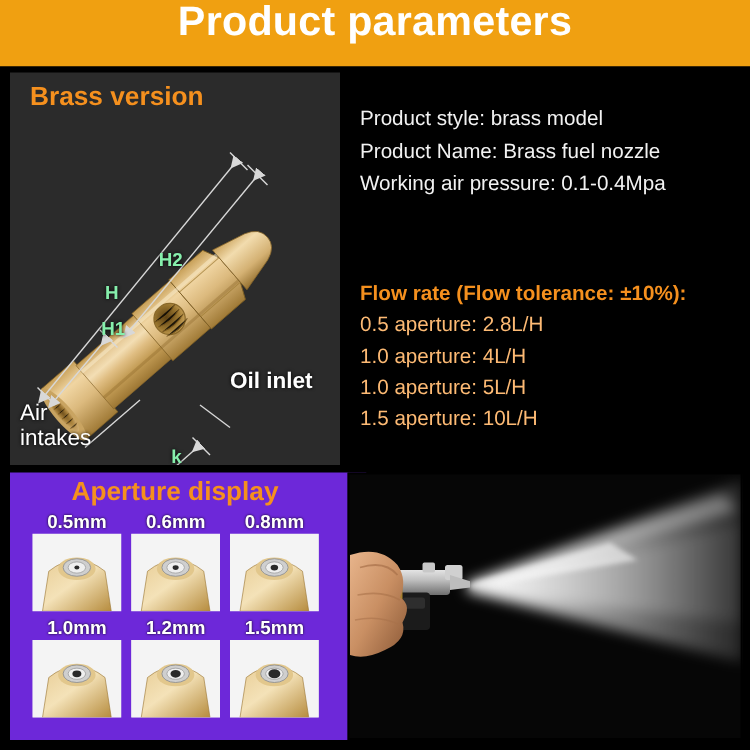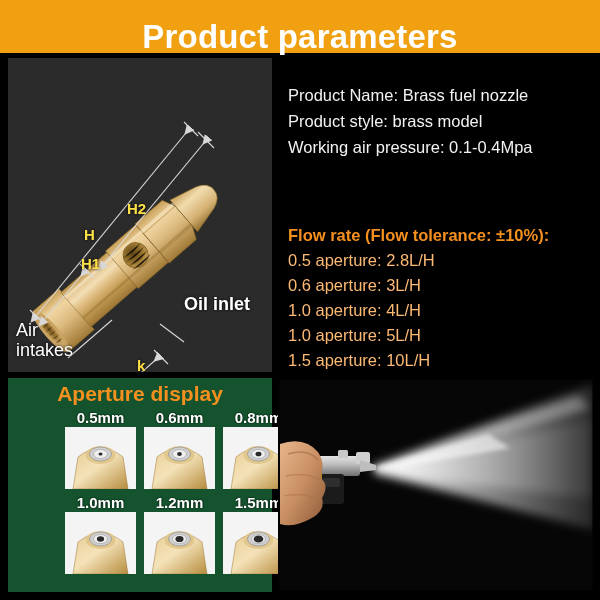--- a/index.html
+++ b/index.html
@@ -1,45 +1,45 @@
 <!DOCTYPE html>
 <html><head>
 <meta charset="utf-8">
 <style>
   html,body{margin:0;padding:0;background:#000;}
   body{width:600px;height:600px;font-family:"Liberation Sans",sans-serif;overflow:hidden;}
   .page{position:relative;width:600px;height:600px;background:#000;}
 
   
   .header{position:absolute;left:0;top:0;width:600px;height:53px;background:#F0A011;
-          display:flex;align-items:flex-end;justify-content:center;}
+          display:flex;align-items:flex-start;justify-content:center;}
   .header-title{color:#fff;font-size:33px;font-weight:bold;letter-spacing:.2px;
                 line-height:33px;}
 
   
   .panel-brass{position:absolute;left:8px;top:58px;width:264px;height:314px;background:#2b2b2b;}
-  .panel-aperture{position:absolute;left:8px;top:378px;width:264px;height:214px;background:#14532d;}
+  .panel-aperture{position:absolute;left:8px;top:378px;width:264px;height:214px;background:#6d28d9;padding-left:21px;}
   .panel-specs{position:absolute;left:276px;top:58px;width:318px;height:314px;background:#000;}
   .panel-photo{position:absolute;left:278px;top:378px;width:316px;height:214px;background:#050505;overflow:hidden;}
 
   .sec-title{color:#F5901E;font-weight:bold;}
   .brass-title{position:absolute;left:16px;top:8px;font-size:21px;}
   .ap-title{position:absolute;left:0;top:4px;width:264px;text-align:center;font-size:21px;}
 
   
   .nozzle-wrap{position:absolute;left:0;top:0;width:264px;height:314px;}
   .nozzle-wrap svg{position:absolute;left:0;top:0;}
-  .dim-label{position:absolute;color:#fde047;font-weight:bold;font-size:15px;
+  .dim-label{position:absolute;color:#86efac;font-weight:bold;font-size:15px;
              text-shadow:0 0 3px #000;}
   .lbl-plain{position:absolute;color:#fff;font-size:18px;text-shadow:0 0 3px #000;
              line-height:20px;}
 
   
   .ap-grid{position:absolute;left:18px;top:30px;width:230px;}
-  .ap-row{display:flex;gap:8px;margin-bottom:4px;margin-left:39px;}
+  .ap-row{display:flex;gap:8px;margin-bottom:4px;}
   .ap-cell{width:71px;}
   .ap-cap{color:#fff;font-size:15px;font-weight:bold;text-align:center;height:19px;
           line-height:19px;text-shadow:0 0 2px #000;}
   .ap-tile{width:71px;height:62px;background:#f2f2f2;overflow:hidden;position:relative;}
   .ap-tile svg{position:absolute;left:0;top:0;}
 
   
   .spec-list{position:absolute;left:12px;top:24px;width:300px;}
   .spec-line{color:#f2f2f2;font-size:16.5px;line-height:26px;white-space:nowrap;}
   .flow-block{position:absolute;left:12px;top:165px;width:306px;}
@@ -52,20 +52,21 @@
 </head>
 <body>
 
 <div class="page">
 
   <div class="header">
     <div class="header-title">Product parameters</div>
   </div>
 
   <div class="panel-brass">
+    <div class="sec-title brass-title">Brass version</div>
 
     <div class="nozzle-wrap">
       <svg width="264" height="314" viewBox="0 0 264 314">
         <defs>
           <linearGradient id="brassBody" x1="0" y1="0" x2="0" y2="1">
             <stop offset="0%" stop-color="#BE9449"></stop>
             <stop offset="14%" stop-color="#E3C590"></stop>
             <stop offset="33%" stop-color="#F3DEB4"></stop>
             <stop offset="50%" stop-color="#E0BE83"></stop>
             <stop offset="72%" stop-color="#C39C55"></stop>
@@ -259,29 +260,28 @@
               <ellipse cx="35.5" cy="27" rx="4.8" ry="3.6" fill="#2a2a2a"></ellipse>
             </svg>
           </div>
         </div>
       </div>
     </div>
   </div>
 
   <div class="panel-specs">
     <div class="spec-list">
+      <div class="spec-line">Product style: brass model</div>
       <div class="spec-line">Product Name: Brass fuel nozzle</div>
-      <div class="spec-line">Product style: brass model</div>
       <div class="spec-line">Working air pressure: 0.1-0.4Mpa</div>
     </div>
 
     <div class="flow-block">
       <div class="sec-title flow-head">Flow rate (Flow tolerance: ±10%):</div>
       <div class="flow-line">0.5 aperture: 2.8L/H</div>
-      <div class="flow-line">0.6 aperture: 3L/H</div>
       <div class="flow-line">1.0 aperture: 4L/H</div>
       <div class="flow-line">1.0 aperture: 5L/H</div>
       <div class="flow-line">1.5 aperture: 10L/H</div>
     </div>
   </div>
 
   <div class="panel-photo photo">
     <svg width="316" height="214" viewBox="0 0 316 214">
       <defs>
         <linearGradient id="mistG" x1="0" y1="0" x2="1" y2="0">

